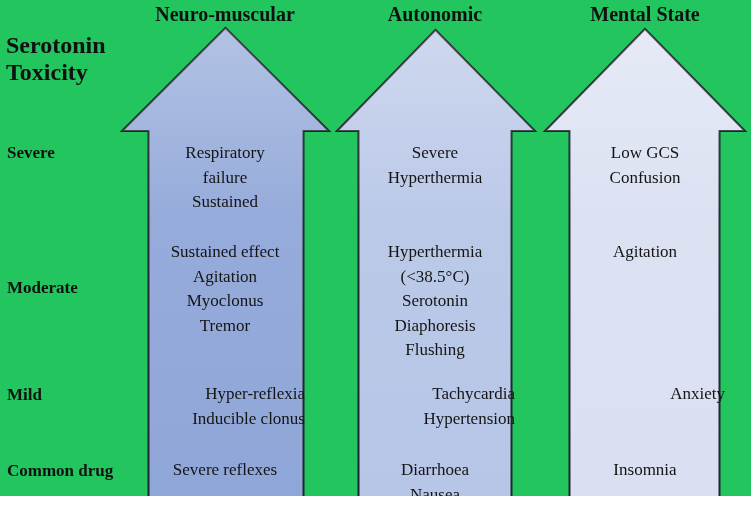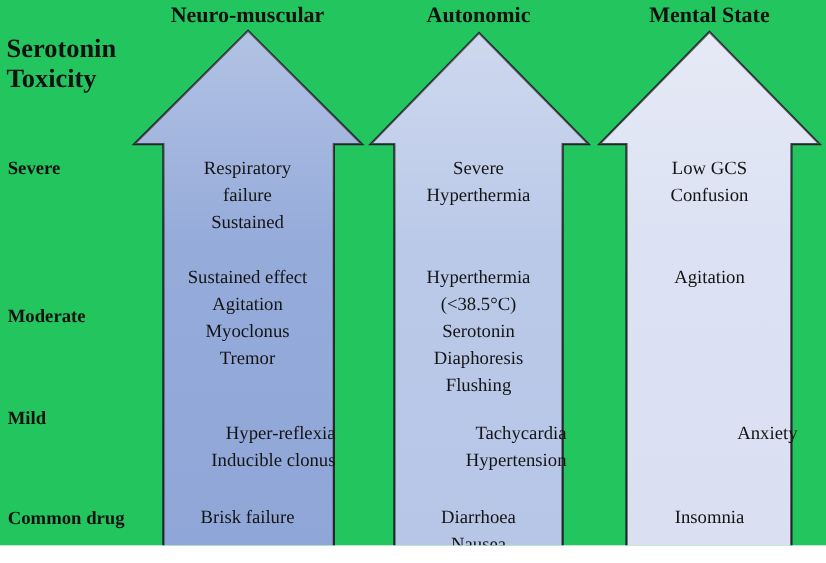--- a/index.html
+++ b/index.html
@@ -44,21 +44,21 @@
     position: absolute;
     left: 7px;
     width: 135px;
     font-size: 17px;
     font-weight: bold;
     line-height: 24px;
     color: #111111;
   }
   .sev-severe   { top: 141px; }
   .sev-moderate { top: 241px; margin-top: 35px; }
-  .sev-mild     { top: 368px; }
+  .sev-mild     { top: 383px; }
   .sev-common   { top: 459px; }
 
   .col-text { position: absolute; top: 0; width: 160px; height: 512px; }
   .ct1 { left: 145px; }
   .ct2 { left: 355px; }
   .ct3 { left: 565px; }
   .row {
     position: absolute;
     width: 160px;
     text-align: center;
@@ -128,21 +128,21 @@
       <div class="line">Sustained effect</div>
       <div class="line">Agitation</div>
       <div class="line">Myoclonus</div>
       <div class="line">Tremor</div>
     </div>
     <div class="row row-mild">
       <div class="line">Hyper-reflexia</div>
       <div class="line">Inducible clonus</div>
     </div>
     <div class="row row-common">
-      <div class="line">Brisk failure</div>
+      <div class="line">Severe reflexes</div>
     </div>
   </div>
 
   <div class="col-text ct2">
     <div class="row row-severe">
       <div class="line">Severe</div>
       <div class="line">Hyperthermia</div>
     </div>
     <div class="row row-moderate">
       <div class="line">Hyperthermia</div>

